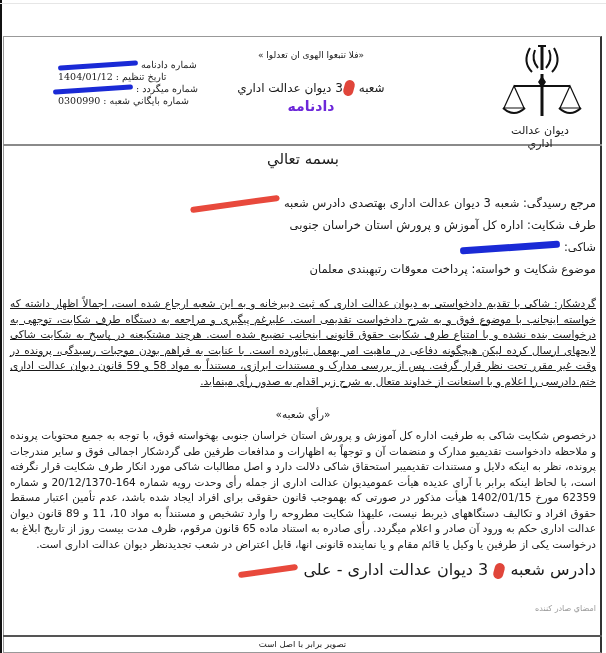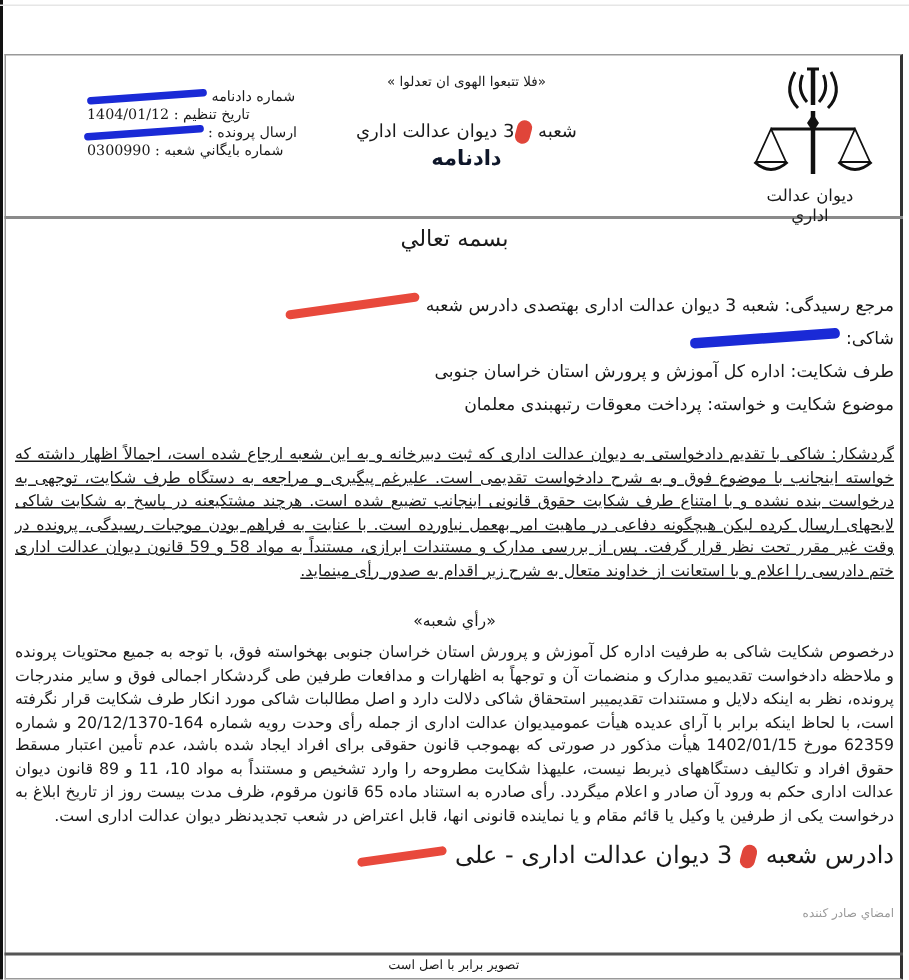--- a/index.html
+++ b/index.html
@@ -10,21 +10,21 @@
   .header { position:absolute; left:3px; top:36px; width:599px; height:110px; border-bottom:2px solid #8a8a8a; box-sizing:border-box; }
   .emblem { position:absolute; right:18px; top:6px; width:84px; height:82px; }
   .emblem-caption { position:absolute; right:20px; top:88px; width:84px; text-align:center; font-size:11px; direction:rtl; }
   .meta { position:absolute; left:55px; top:23px; width:140px; direction:rtl; text-align:left; font-size:9.5px; line-height:12px; font-family:"DejaVu Serif", serif; }
   .meta .row { white-space:nowrap; }
   .scribble-blue { display:inline-block; height:5px; background:#1a2ad6; border-radius:3px; vertical-align:middle; transform:rotate(-4deg); }
   .center-head { position:absolute; left:218px; top:14px; width:180px; text-align:center; direction:rtl; }
   .verse { font-size:9px; }
   .branch { font-size:12px; margin-top:20px; position:relative; }
   .redmark { display:inline-block; width:10px; height:16px; background:#e0453a; border-radius:5px; vertical-align:middle; transform:rotate(15deg); margin:0 1px; }
-  .title-big { font-size:14px; font-weight:bold; color:#0f172a; margin-top:2px; }
+  .title-big { font-size:14px; font-weight:bold; color:#6d28d9; margin-top:2px; }
   .body { position:absolute; left:10px; top:150px; width:586px; direction:rtl; text-align:right; font-size:11px; }
   .bism { text-align:center; font-size:15px; margin-bottom:24px; }
   .field { line-height:22px; font-size:11.5px; }
   .red-scribble { display:inline-block; height:6px; background:#e8493c; border-radius:3px; vertical-align:middle; transform:rotate(-8deg); }
   .para { font-size:10.5px; line-height:15.5px; text-align:justify; text-align-last:right; margin:0; }
   .p1 { position:absolute; top:146px; left:0; width:586px;text-decoration:underline; }
   .section-title { position:absolute; top:258px; left:0; width:586px; text-align:center; font-size:10.5px; }
   .p2 { position:absolute; top:278px; left:0; width:586px; }
   .sig { position:absolute; top:410px; right:0; font-size:16px; white-space:nowrap; }
   .sig-placeholder { position:absolute; top:454px; right:0; font-size:8px; color:#9a9a9a; }
@@ -70,44 +70,44 @@
   <div class="meta">
     <div class="row">
       <span>شماره دادنامه</span>
       <span class="scribble-blue" style="width:80px"></span>
     </div>
     <div class="row">
       <span>تاريخ تنظيم :</span>
       <span>1404/01/12</span>
     </div>
     <div class="row">
-      <span>ارسال پرونده :</span>
+      <span>شماره میگردد :</span>
       <span class="scribble-blue" style="width:80px"></span>
     </div>
     <div class="row">
       <span>شماره بايگاني شعبه :</span>
       <span>0300990</span>
     </div>
   </div>
 </div>
 
 <div class="body">
   <div class="bism">بسمه تعالي</div>
   <div class="field">
     <span>مرجع رسيدگی:</span>
     <span>شعبه 3 ديوان عدالت اداری بهتصدی دادرس شعبه</span>
     <span class="red-scribble" style="width:90px"></span>
   </div>
   <div class="field">
+    <span>طرف شکايت:</span>
+    <span>اداره کل آموزش و پرورش استان خراسان جنوبی</span>
+  </div>
+  <div class="field">
     <span>شاکی:</span>
     <span class="scribble-blue" style="width:100px;height:7px"></span>
-  </div>
-  <div class="field">
-    <span>طرف شکايت:</span>
-    <span>اداره کل آموزش و پرورش استان خراسان جنوبی</span>
   </div>
   <div class="field">
     <span>موضوع شکايت و خواسته:</span>
     <span>پرداخت معوقات رتبهبندی معلمان</span>
   </div>
 
   <p class="para p1">گردشکار: شاکی با تقديم دادخواستی به ديوان عدالت اداری که ثبت دبيرخانه و به اين شعبه ارجاع شده است، اجمالاً اظهار داشته که خواسته اينجانب با موضوع فوق و به شرح دادخواست تقديمی است. علیرغم پيگيری و مراجعه به دستگاه طرف شکايت، توجهی به درخواست بنده نشده و با امتناع طرف شکايت حقوق قانونی اينجانب تضييع شده است. هرچند مشتکیعنه در پاسخ به شکايت شاکی لايحهای ارسال کرده ليکن هيچگونه دفاعی در ماهيت امر بهعمل نياورده است. با عنايت به فراهم بودن موجبات رسيدگی، پرونده در وقت غير مقرر تحت نظر قرار گرفت. پس از بررسی مدارک و مستندات ابرازی، مستنداً به مواد 58 و 59 قانون ديوان عدالت اداری ختم دادرسی را اعلام و با استعانت از خداوند متعال به شرح زير اقدام به صدور رأی مینمايد.</p>
   <div class="section-title">«رأي شعبه»</div>
   <p class="para p2">درخصوص شکايت شاکی به طرفيت اداره کل آموزش و پرورش استان خراسان جنوبی بهخواسته فوق، با توجه به جميع محتويات پرونده و ملاحظه دادخواست تقديمیو مدارک و منضمات آن و توجهاً به اظهارات و مدافعات طرفين طی گردشکار اجمالی فوق و ساير مندرجات پرونده، نظر به اينکه دلايل و مستندات تقديمیبر استحقاق شاکی دلالت دارد و اصل مطالبات شاکی مورد انکار طرف شکايت قرار نگرفته است، با لحاظ اينکه برابر با آرای عديده هيأت عمومیديوان عدالت اداری از جمله رأی وحدت رويه شماره 164-20/12/1370 و شماره 62359 مورخ 1402/01/15 هيأت مذکور در صورتی که بهموجب قانون حقوقی برای افراد ايجاد شده باشد، عدم تأمين اعتبار مسقط حقوق افراد و تکاليف دستگاههای ذیربط نيست، عليهذا شکايت مطروحه را وارد تشخيص و مستنداً به مواد 10، 11 و 89 قانون ديوان عدالت اداری حکم به ورود آن صادر و اعلام میگردد. رأی صادره به استناد ماده 65 قانون مرقوم، ظرف مدت بيست روز از تاريخ ابلاغ به درخواست يکی از طرفين يا وکيل يا قائم مقام و يا نماينده قانونی انها، قابل اعتراض در شعب تجديدنظر ديوان عدالت اداری است.</p>
 

